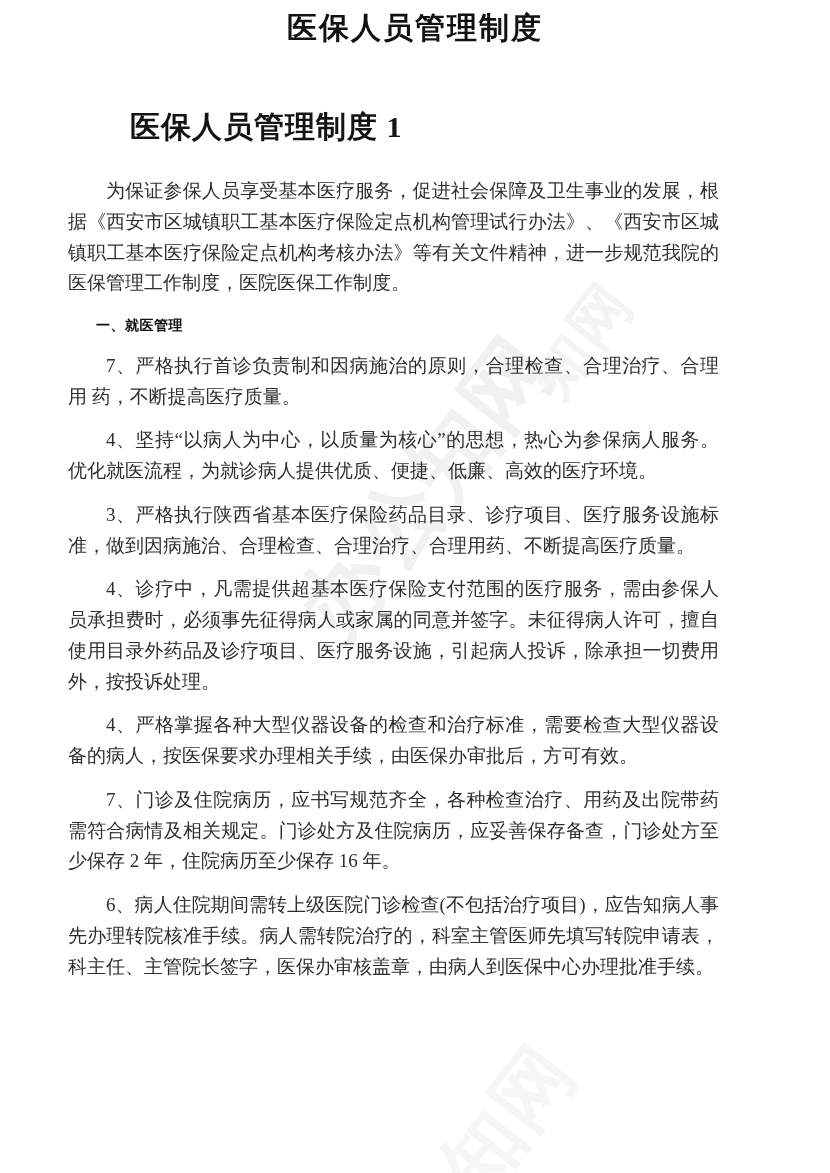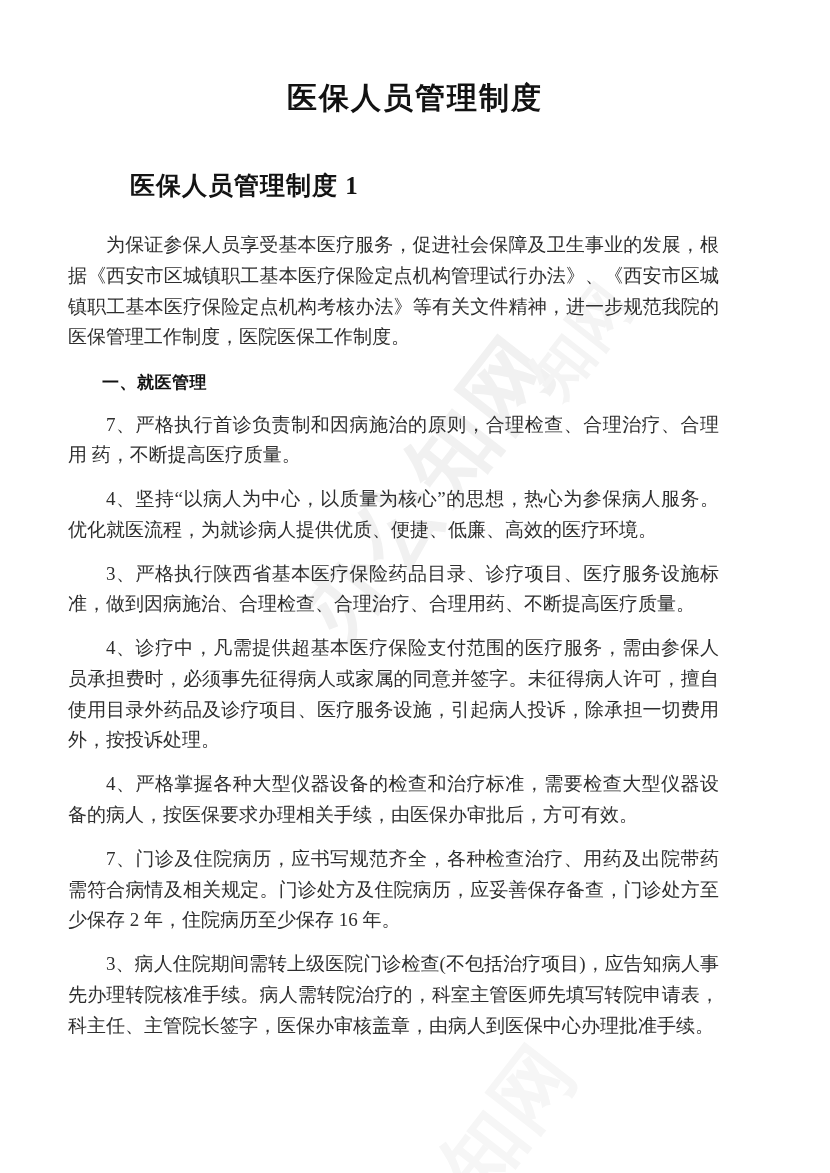--- a/index.html
+++ b/index.html
@@ -60,35 +60,34 @@
   }
 
   
   .doc-body {
     position: relative;
     z-index: 1;
     padding: 0;
   }
 
   .doc-title {
-    margin: 0;
-    padding-top: 78px;
+    margin: 8px;
     text-align: center;
     font-size: 30px;
     font-weight: 700;
     letter-spacing: 2px;
     color: #121212;
     font-family: "Liberation Serif", "DejaVu Serif", serif;
   }
 
   .doc-subtitle {
     margin: 0;
     padding-top: 50px;
     padding-left: 130px;
-    font-size: 25px;
+    font-size: 30px;
     font-weight: 700;
     letter-spacing: 1px;
     color: #141414;
   }
 
   .content {
     padding: 0 100px 0 68px;
     margin-top: 28px;
   }
 
@@ -97,21 +96,21 @@
     font-size: 19px;
     line-height: 1.62;
     text-align: justify;
     text-justify: inter-ideograph;
     text-indent: 2em;
     color: #2e2e2e;
   }
 
   .section-heading {
     margin: 16px 0 13px 0;
-    font-size: 17px;
+    font-size: 14px;
     line-height: 1.62;
     font-weight: 700;
     text-indent: 2em;
     color: #111111;
     letter-spacing: 0.5px;
   }
 </style>
 </head>
 <body>
 
@@ -134,17 +133,17 @@
       <p class="para">为保证参保人员享受基本医疗服务，促进社会保障及卫生事业的发展，根据《西安市区城镇职工基本医疗保险定点机构管理试行办法》、《西安市区城镇职工基本医疗保险定点机构考核办法》等有关文件精神，进一步规范我院的医保管理工作制度，医院医保工作制度。</p>
 
       <p class="section-heading">一、就医管理</p>
 
       <p class="para">7、严格执行首诊负责制和因病施治的原则，合理检查、合理治疗、合理用 药，不断提高医疗质量。</p>
       <p class="para">4、坚持“以病人为中心，以质量为核心”的思想，热心为参保病人服务。优化就医流程，为就诊病人提供优质、便捷、低廉、高效的医疗环境。</p>
       <p class="para">3、严格执行陕西省基本医疗保险药品目录、诊疗项目、医疗服务设施标准，做到因病施治、合理检查、合理治疗、合理用药、不断提高医疗质量。</p>
       <p class="para">4、诊疗中，凡需提供超基本医疗保险支付范围的医疗服务，需由参保人员承担费时，必须事先征得病人或家属的同意并签字。未征得病人许可，擅自使用目录外药品及诊疗项目、医疗服务设施，引起病人投诉，除承担一切费用外，按投诉处理。</p>
       <p class="para">4、严格掌握各种大型仪器设备的检查和治疗标准，需要检查大型仪器设备的病人，按医保要求办理相关手续，由医保办审批后，方可有效。</p>
       <p class="para">7、门诊及住院病历，应书写规范齐全，各种检查治疗、用药及出院带药需符合病情及相关规定。门诊处方及住院病历，应妥善保存备查，门诊处方至少保存 2 年，住院病历至少保存 16 年。</p>
-      <p class="para">3、病人住院期间需转上级医院门诊检查(不包括治疗项目)，应告知病人事 先办理转院核准手续。病人需转院治疗的，科室主管医师先填写转院申请表，科主任、主管院长签字，医保办审核盖章，由病人到医保中心办理批准手续。</p>
+      <p class="para">6、病人住院期间需转上级医院门诊检查(不包括治疗项目)，应告知病人事 先办理转院核准手续。病人需转院治疗的，科室主管医师先填写转院申请表，科主任、主管院长签字，医保办审核盖章，由病人到医保中心办理批准手续。</p>
 
     </div>
   </div>
 </div>
 
 </body></html>

